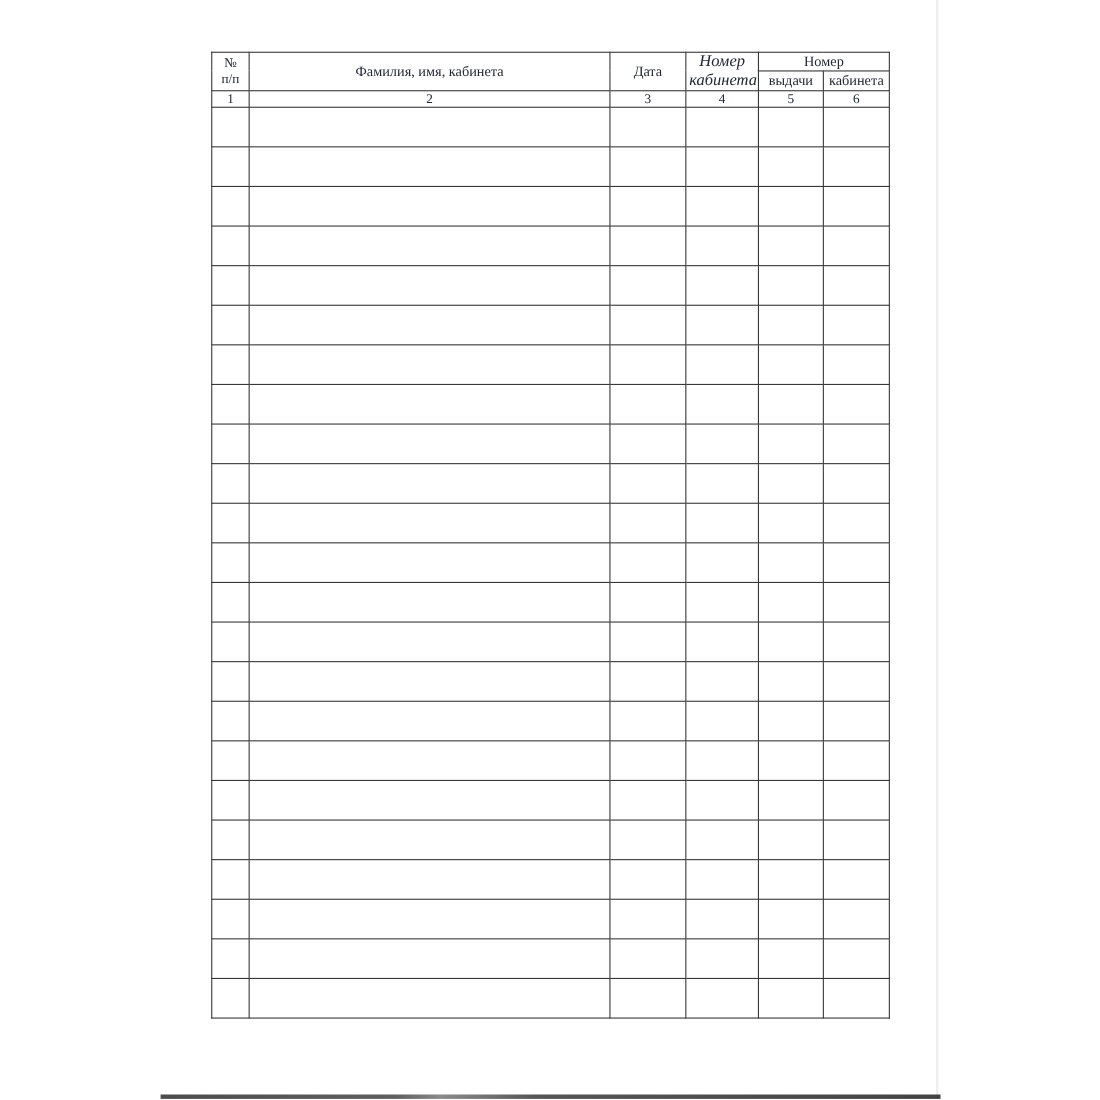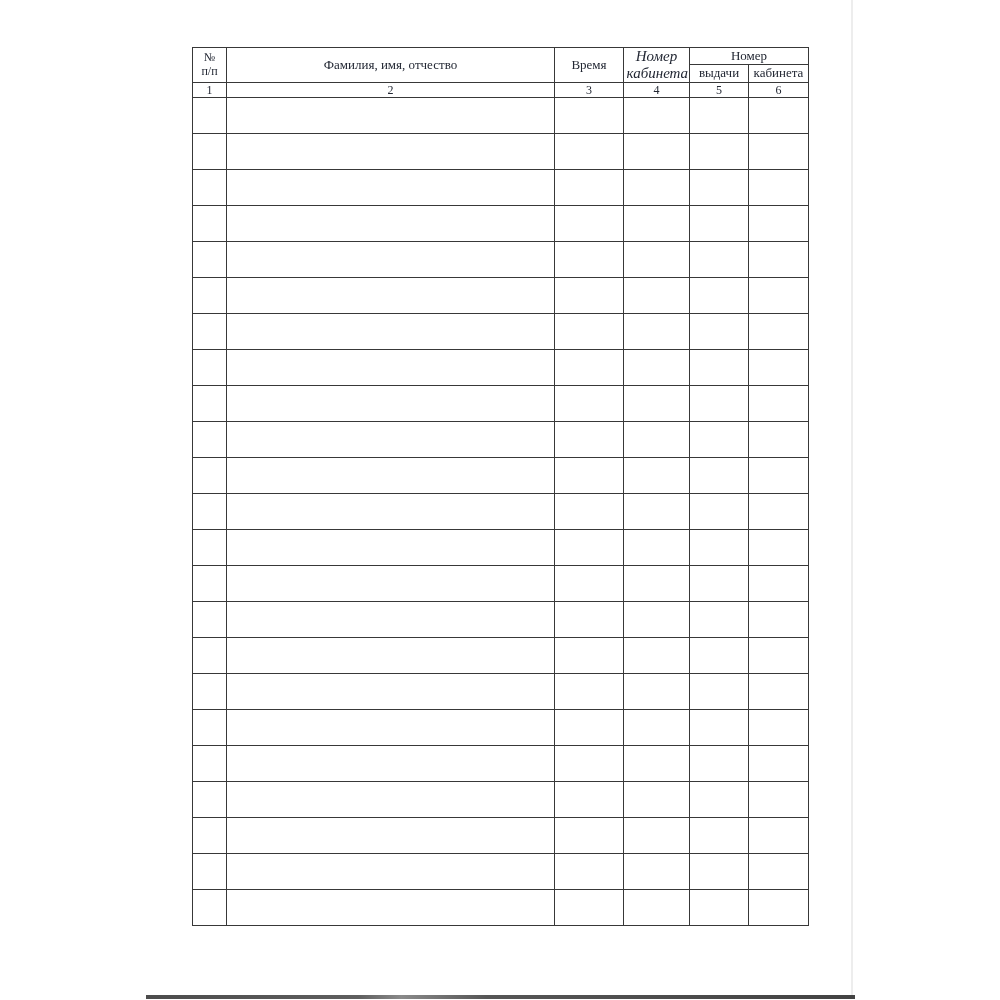--- a/index.html
+++ b/index.html
@@ -88,22 +88,22 @@
       <col style="width:66px">
       <col style="width:59px">
       <col style="width:60px">
     </colgroup>
     <thead>
       <tr class="hdr-top">
         <th rowspan="2" class="stacked">
           <span>№</span>
           <span>п/п</span>
         </th>
-        <th rowspan="2">Фамилия, имя, отчество</th>
-        <th rowspan="2">Время</th>
+        <th rowspan="2">Фамилия, имя, кабинета</th>
+        <th rowspan="2">Дата</th>
         <th rowspan="2">
           <span class="wrap2">Номер кабинета</span>
         </th>
         <th colspan="2">Номер</th>
       </tr>
       <tr class="hdr-sub">
         <th>выдачи</th>
         <th>кабинета</th>
       </tr>
       <tr class="index-row">

